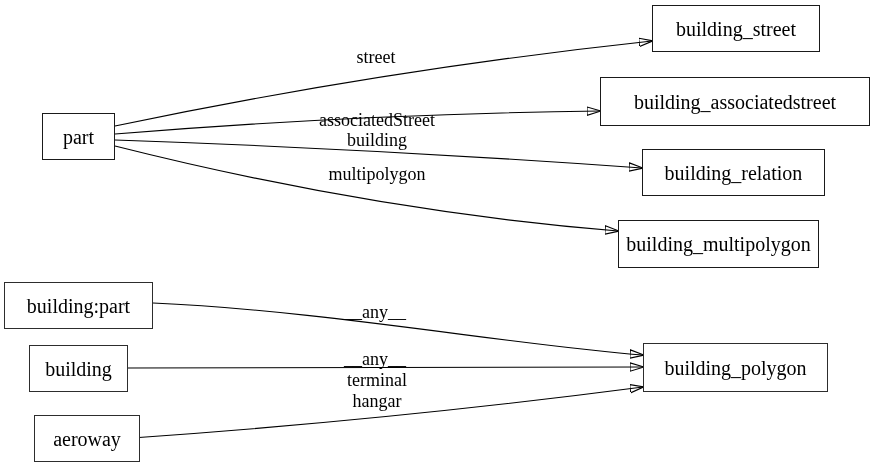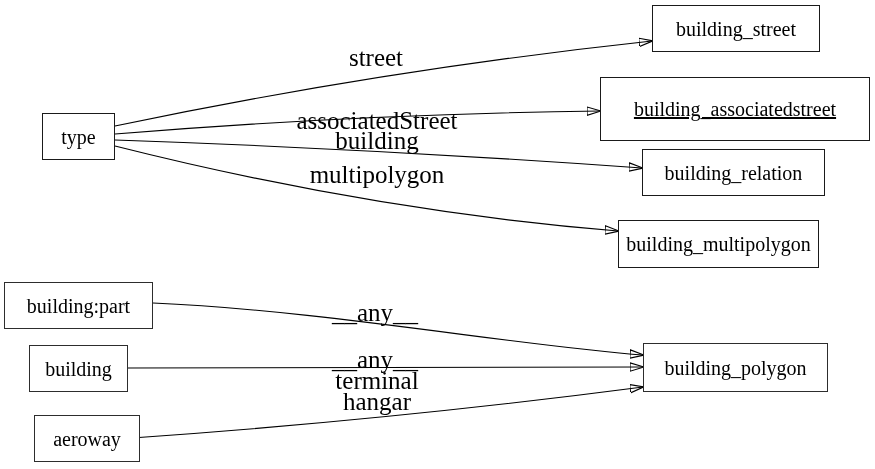--- a/index.html
+++ b/index.html
@@ -40,21 +40,21 @@
     line-height: 1;
     white-space: nowrap;
   }
   .node.thick {
     border-width: 1.5px;
     border-color: #2d2d2d;
   }
   .edge-label {
     position: absolute;
     transform: translate(-50%, -50%);
-    font-size: 25px;
+    font-size: 18px;
     line-height: 21px;
     white-space: nowrap;
     text-align: center;
   }
 </style>
 </head>
 <body>
 
 <div class="canvas">
 
@@ -66,25 +66,25 @@
     </defs>
     <path d="M115,126 Q383,70 652,41" marker-end="url(#arrow)"></path>
     <path d="M115,134 Q360,114 600,111" marker-end="url(#arrow)"></path>
     <path d="M115,140 Q378,149 642,168" marker-end="url(#arrow)"></path>
     <path d="M115,146 Q373,211 618,231" marker-end="url(#arrow)"></path>
     <path d="M153,303 C320,310 520,346 643,355" marker-end="url(#arrow)"></path>
     <path d="M128,368 L643,367" marker-end="url(#arrow)"></path>
     <path d="M132,438 Q390,420 643,387" marker-end="url(#arrow)"></path>
   </svg>
 
-  <div class="node" style="left:42px;  top:113px; width:73px;  height:47px;">type</div>
+  <div class="node" style="left:42px;  top:113px; width:73px;  height:47px;">part</div>
 
   <div class="node" style="left:652px; top:5px;   width:168px; height:47px;">building_street</div>
 
-  <div class="node" style="left:600px; top:77px;  width:270px; height:64px;text-decoration:underline;">building_associatedstreet</div>
+  <div class="node" style="left:600px; top:77px;  width:270px; height:49px;">building_associatedstreet</div>
 
   <div class="node" style="left:642px; top:149px; width:183px; height:47px;">building_relation</div>
 
   <div class="node" style="left:618px; top:220px; width:201px; height:48px;">building_multipolygon</div>
 
   <div class="node thick" style="left:4px;  top:282px; width:149px; height:47px;">building:part</div>
 
   <div class="node thick" style="left:29px; top:345px; width:99px;  height:47px;">building</div>
 
   <div class="node thick" style="left:34px; top:415px; width:106px; height:47px;">aeroway</div>

